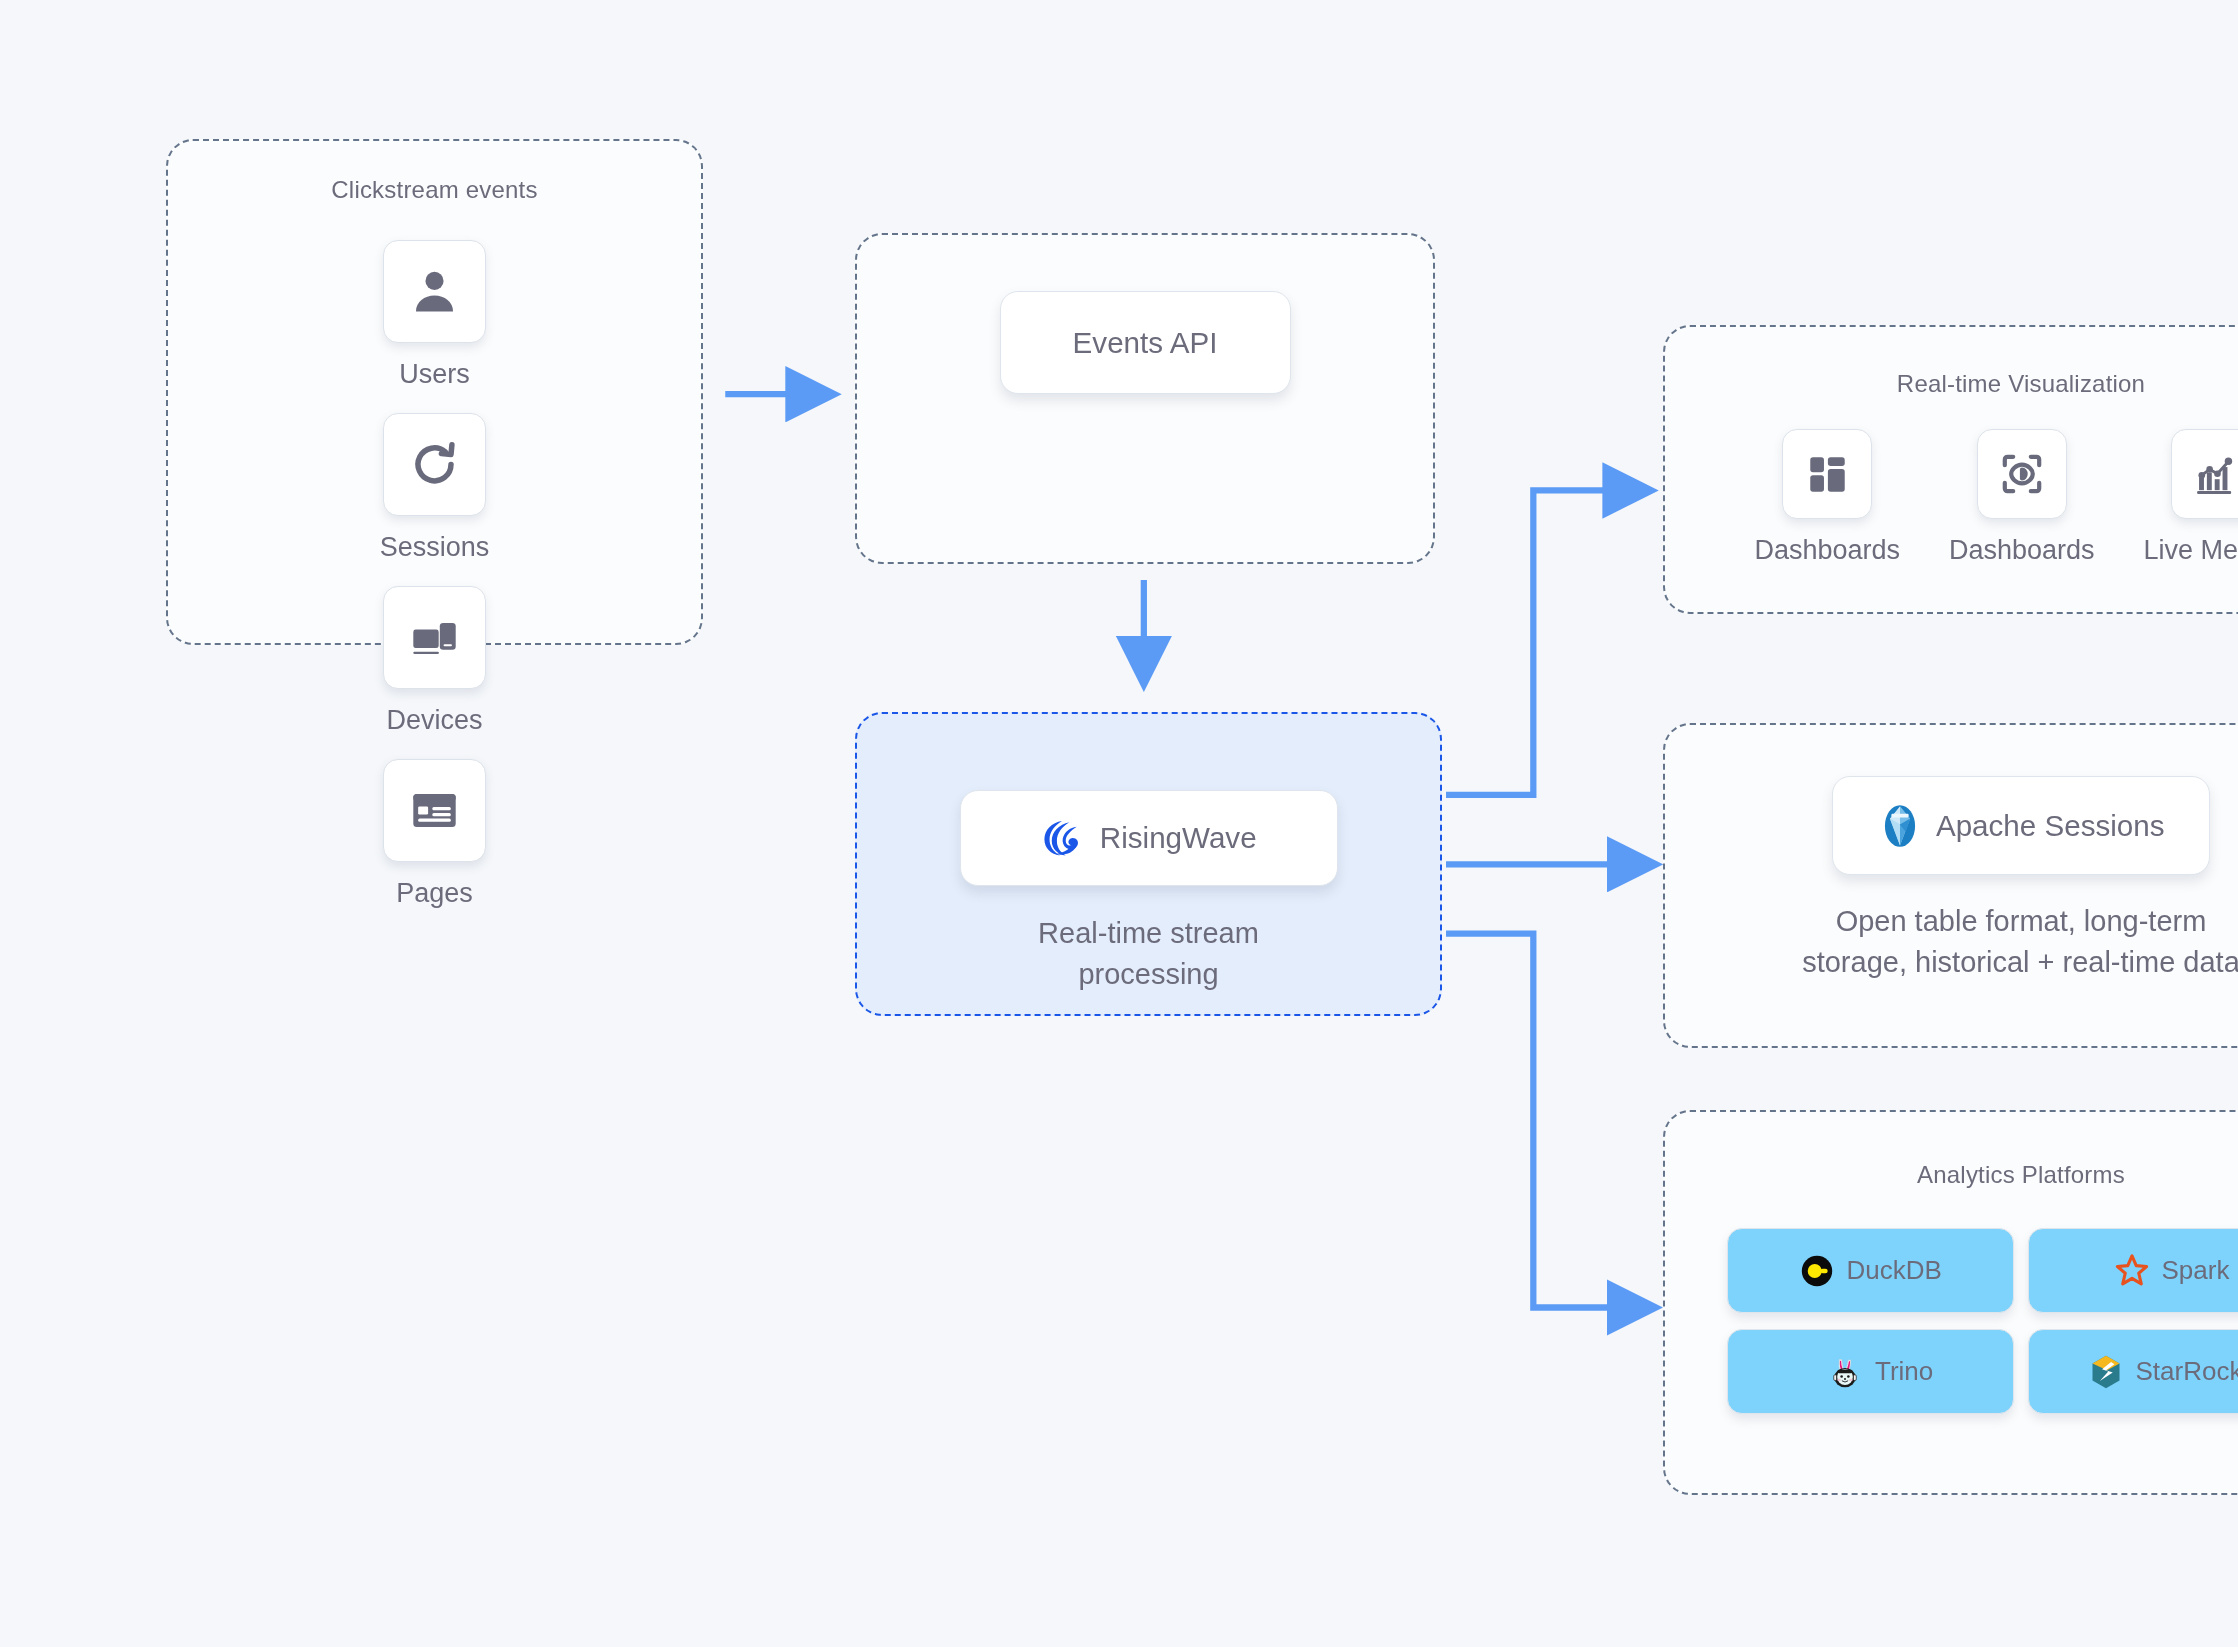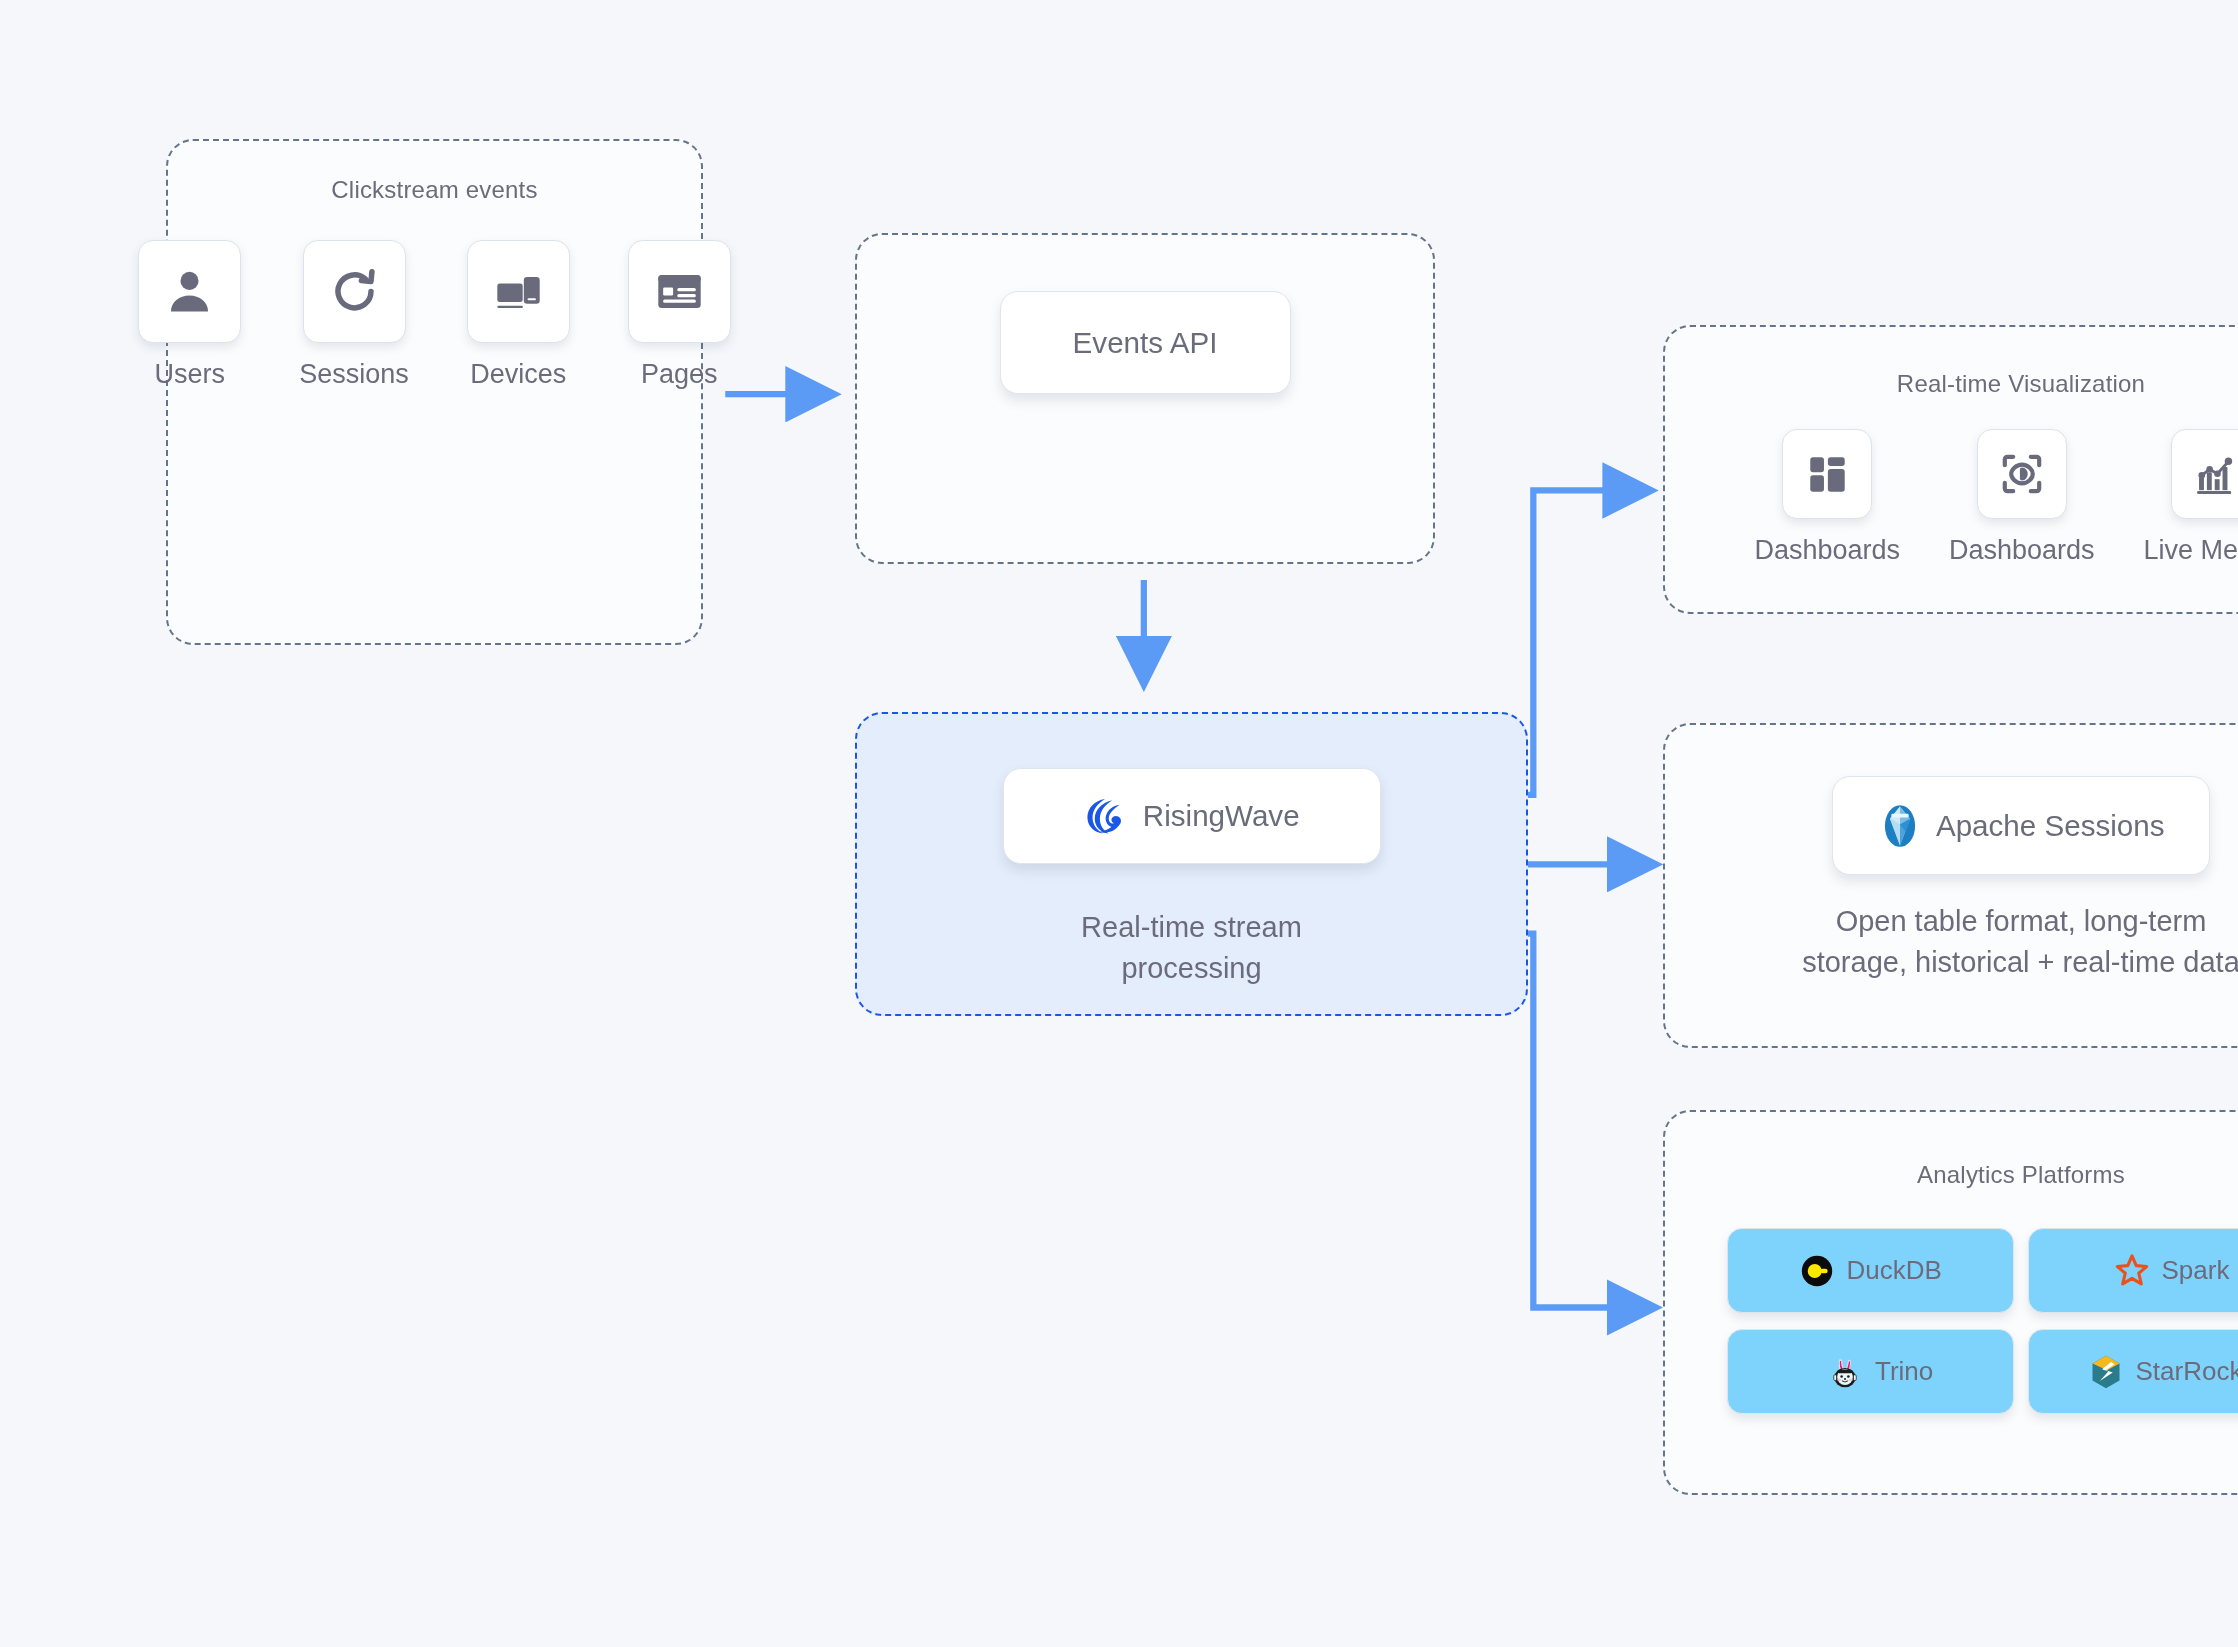--- a/index.html
+++ b/index.html
@@ -93,21 +93,21 @@
       <path d="M3230,1930 L3690,1930"></path>
       <path d="M3230,2085 L3425,2085 L3425,2920 L3690,2920"></path>
       <path d="M5320,1975 L6505,1975 L6505,2395"></path>
       <path d="M5390,2900 L5840,2900"></path>
     </g>
   </svg>
 
   <div class="group" style="left:166px; top:139px; width:537px; height:506px; padding-top:35px;">
     <div class="group-title">Clickstream events</div>
 
-    <div style="display:grid; grid-template-columns:repeat(4,1fr); gap:23px 58px; margin-top:36px;">
+    <div style="display:grid; grid-template-columns:repeat(1,1fr); gap:23px 58px; margin-top:36px;">
 
       <div class="tile-cell">
         <div class="tile" style="width:103px;height:103px;">
           <svg width="53" height="53" viewBox="0 0 24 24" fill="#696b7d">
             <circle cx="12" cy="7.2" r="4.1"></circle>
             <path d="M3.6 21c0-4.3 3.8-7.2 8.4-7.2s8.4 2.9 8.4 7.2z"></path>
           </svg>
         </div>
         <div class="tile-label">Users</div>
       </div>
@@ -150,21 +150,21 @@
 
     </div>
   </div>
 
   <div class="group" style="left:855px; top:233px; width:580px; height:331px; padding-top:56px;">
     <div class="pill" style="width:291px; height:103px;">
       <span class="pill-text">Events API</span>
     </div>
   </div>
 
-  <div class="group accent" style="left:855px; top:712px; width:673px; height:304px; padding-top:54px;gap:16px;">
+  <div class="group accent" style="left:855px; top:712px; width:587px; height:304px; padding-top:76px;">
     <div class="pill" style="width:378px; height:96px;">
       <svg width="47" height="47" viewBox="0 0 64 64">
         <path d="M30 8C16 10 6 20 6 33c0 12 9 21 21 22-9-5-14-12-14-22 0-10 7-19 17-25z" fill="#1a56e8"></path>
         <path d="M40 10C26 13 16 23 16 35c0 11 8 19 19 20-8-5-12-11-12-20 0-10 7-19 17-25z" fill="#1a56e8"></path>
         <path d="M50 16c-9 1-17 7-19 16-1 5 1 10 5 13 5 3 11 2 14-2 3-4 2-9-2-11-4-2-8 0-9 3-1 3 1 6 4 6-4 2-8-1-8-6 0-7 7-14 15-19z" fill="#1a56e8"></path>
         <path d="M44 41c-5 7-13 11-23 12 12 3 23-1 28-9z" fill="#1a56e8"></path>
       </svg>
       <span class="pill-text">RisingWave</span>
     </div>
     <div class="group-caption" style="margin-top:27px;">

